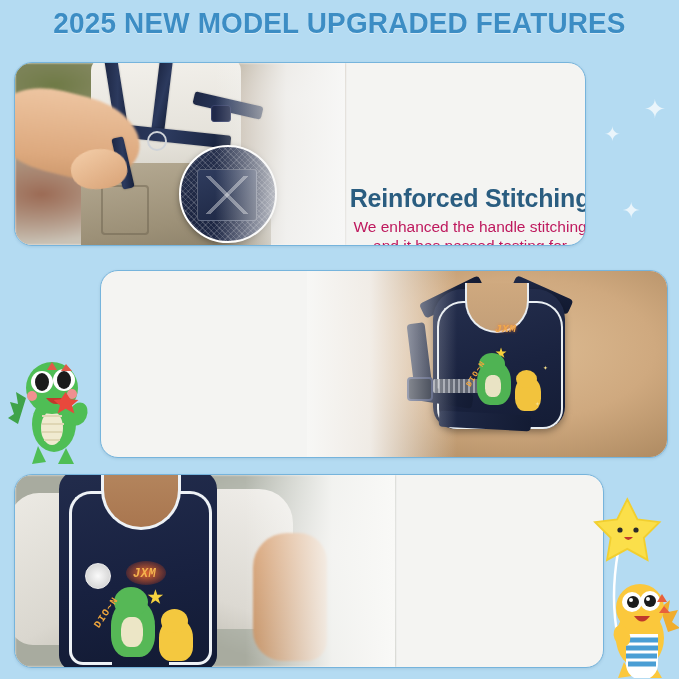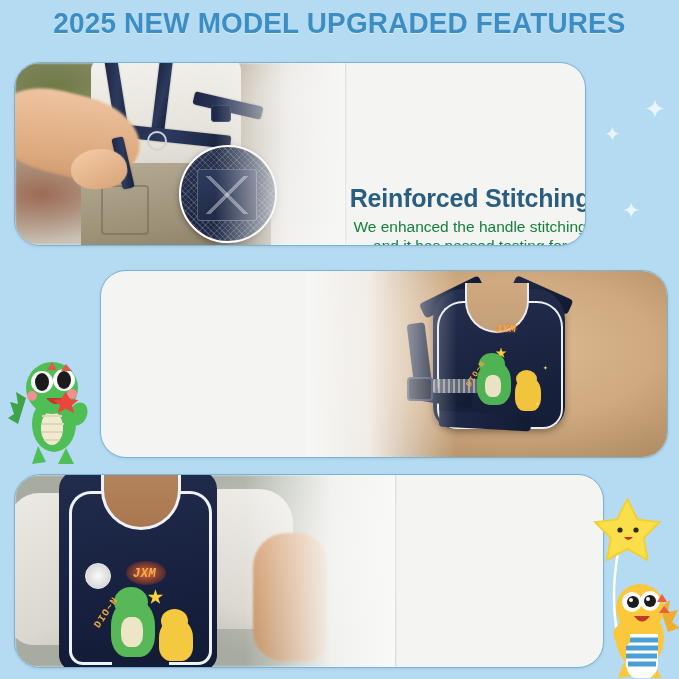--- a/index.html
+++ b/index.html
@@ -43,21 +43,21 @@
     font-family: "Liberation Sans Narrow", "Liberation Sans", sans-serif;
     transform: scaleX(.93);
     text-shadow: 0 1px 0 rgba(255,255,255,.45);
     white-space: nowrap;
   }
 
   
   .panel {
     position: absolute;
     border: 1.5px solid #76b4dc;
-    border-radius: 26px;
+    border-radius: 18px;
     overflow: hidden;
     background: #f4f4f2;
     box-shadow: 0 1px 3px rgba(40,80,110,.13);
   }
   #panel-1 { left: 14px;  top: 62px;  width: 570px; height: 182px; }
   #panel-2 { left: 100px; top: 270px; width: 566px; height: 186px; }
   #panel-3 { left: 14px;  top: 474px; width: 588px; height: 192px; }
 
   .panel-photo {
     position: absolute;
@@ -372,21 +372,21 @@
   .text-block { position: absolute; }
   .feat-title {
     color: #2a5d80;
     font-weight: bold;
     font-size: 25px;
     line-height: 1.1;
     white-space: nowrap;
     letter-spacing: -.2px;
   }
   .feat-desc {
-    color: #15803d;
+    color: #be185d;
     font-size: 15.5px;
     line-height: 1.26;
     margin-top: 4px;
   }
   #text-1 { left: 330px; top: 122px; width: 250px; text-align: center; }
 
   
   #mascot-left  { position: absolute; left: 8px;  top: 350px; width: 92px; height: 120px; }
   #mascot-right { position: absolute; left: 588px; top: 488px; width: 92px; height: 190px; }
 </style>

